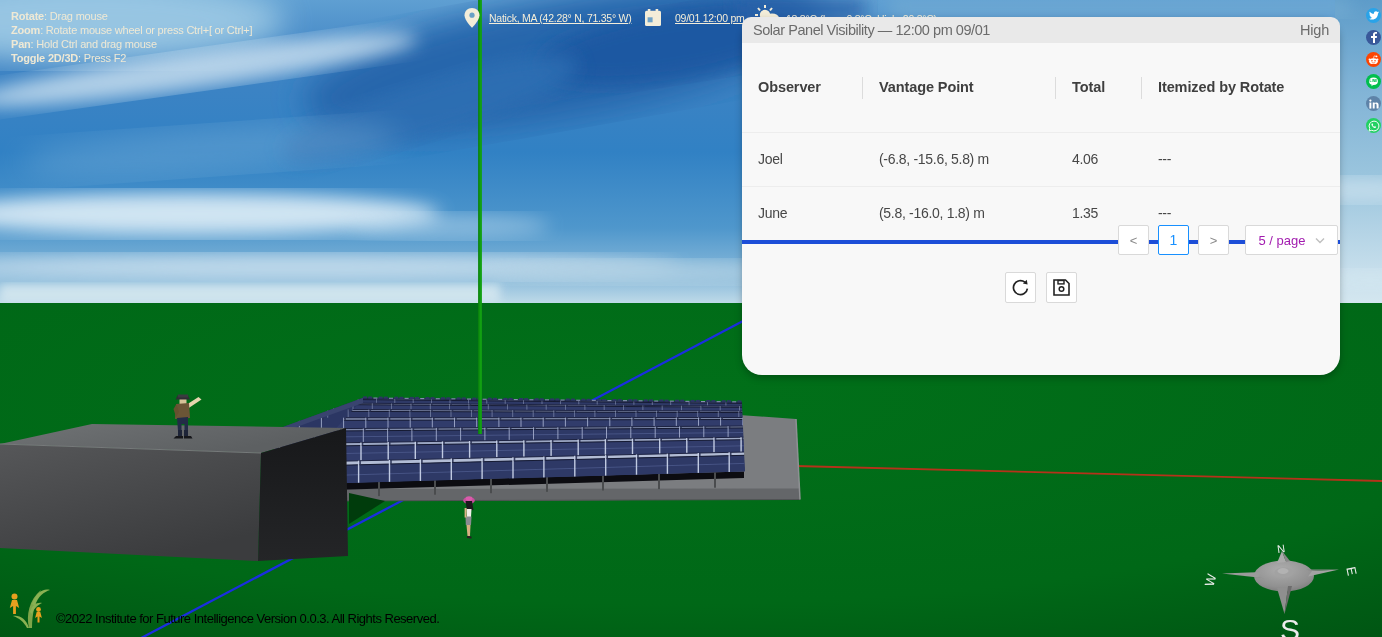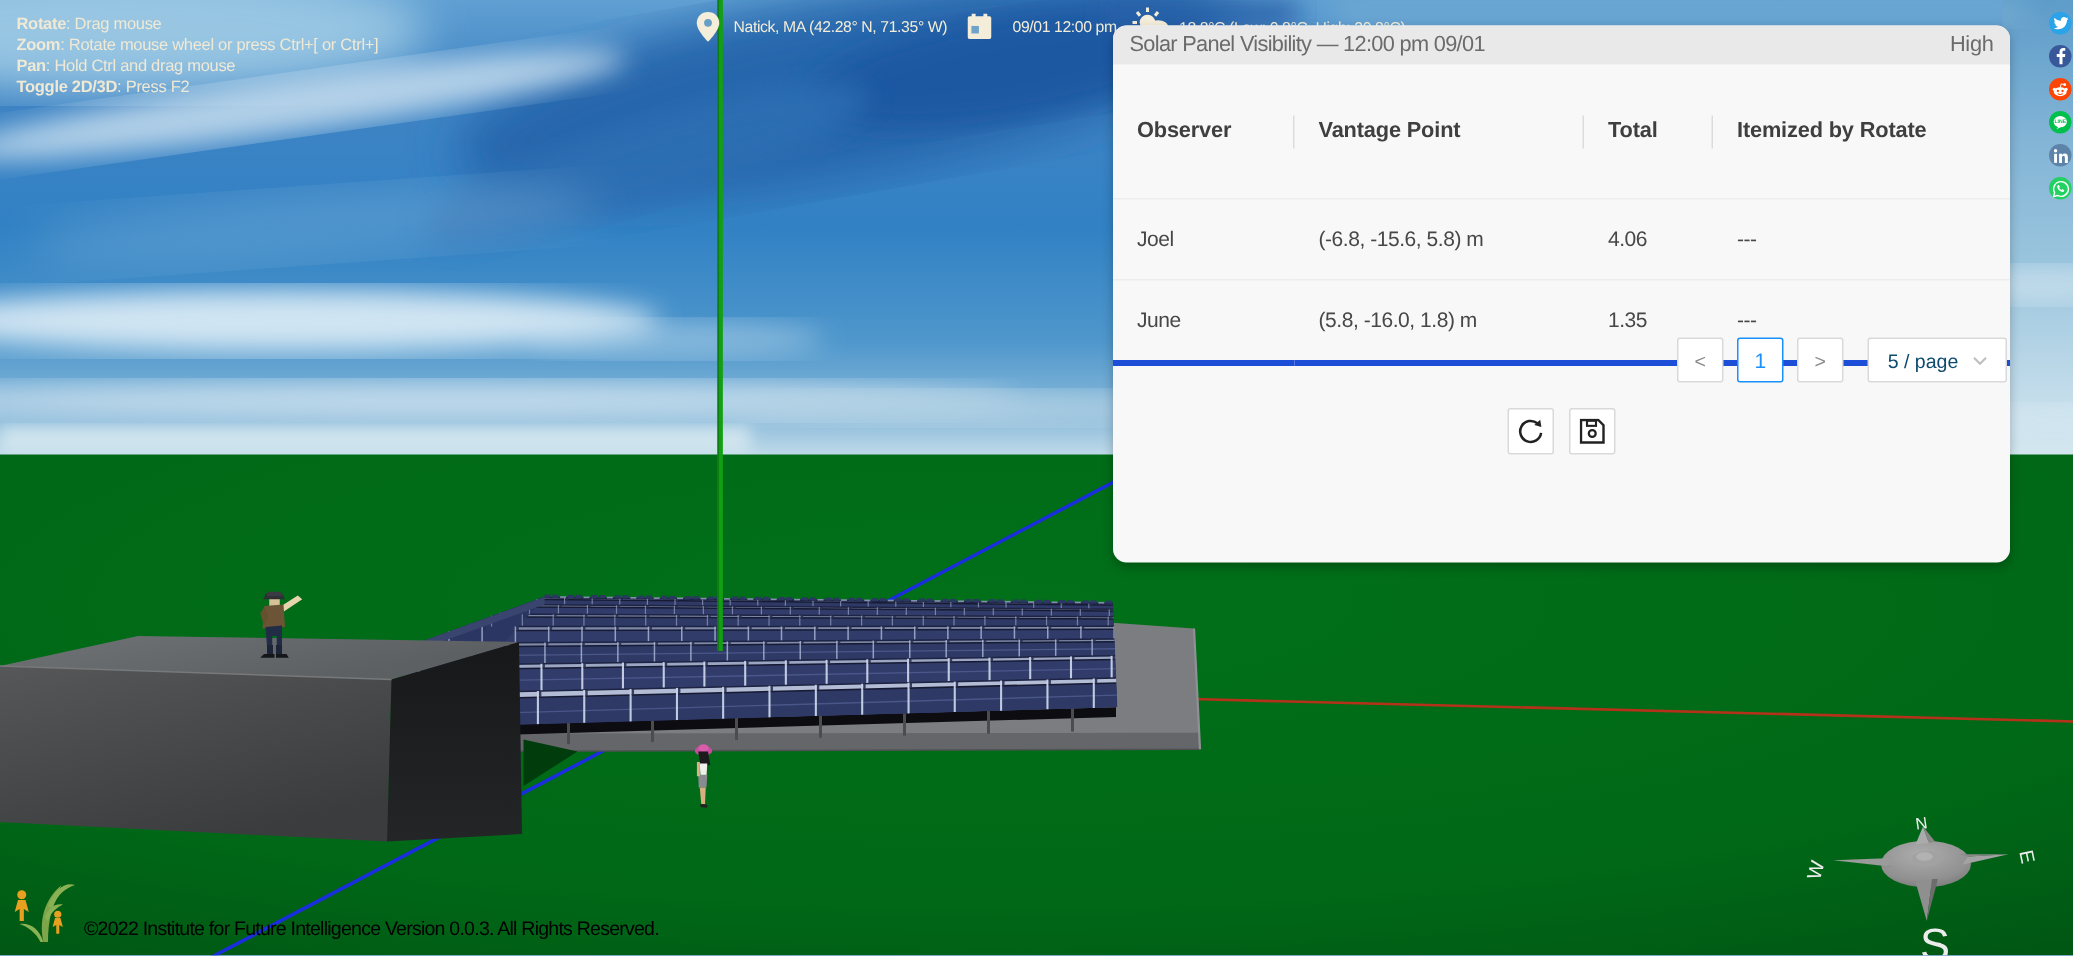--- a/index.html
+++ b/index.html
@@ -1,30 +1,30 @@
 <!DOCTYPE html>
 <html><head><meta charset="utf-8">
 <style>
 html,body{margin:0;padding:0;}
 #stage{position:relative;width:1382px;height:637px;overflow:hidden;font-family:"Liberation Sans",sans-serif;background:#4888c6;}
 .ovl{position:absolute;}
 .instr{left:11px;top:9px;color:#efe9d5;font-size:11px;letter-spacing:-0.2px;line-height:14px;}
-.topinfo{color:#f3edd9;font-size:10.5px;letter-spacing:-0.25px;}
-.modal{left:742px;top:17px;width:598px;height:358px;background:#f8f8f8;border-radius:9px;box-shadow:0 3px 7px rgba(0,0,0,.25);}
+.topinfo{color:#f3edd9;font-size:10.5px;letter-spacing:-0.25px;text-decoration:underline;}
+.modal{left:742px;top:17px;width:598px;height:358px;background:#f8f8f8;border-radius:20px;box-shadow:0 3px 7px rgba(0,0,0,.25);}
 .mhead{height:26px;background:#e9e9e9;border-radius:9px 9px 0 0;display:flex;align-items:center;justify-content:space-between;padding:0 11px;color:#6b6b6b;font-size:14.5px;letter-spacing:-0.45px;}
 .tblwrap{position:absolute;left:0;top:26px;width:598px;}
 table.t{border-collapse:collapse;width:598px;table-layout:fixed;font-size:14px;color:#474747;}
 table.t th{font-weight:bold;color:#3f3f3f;text-align:left;padding:36px 16px;position:relative;font-size:14.5px;letter-spacing:-0.1px;line-height:17px;}
 table.t td{padding:18px 16px;border-top:1px solid #ededed;letter-spacing:-0.3px;line-height:17px;}
 table.t tr:last-child td{border-bottom:4px solid #1d4ed8;}
 table.t th .sep{position:absolute;right:0;top:50%;margin-top:-11px;width:1px;height:22px;background:#dcdcdc;}
 .pgrow{position:absolute;top:208px;right:2px;height:30px;display:flex;align-items:center;}
 .pgbtn{width:29px;height:28px;border:1px solid #d9d9d9;border-radius:2px;background:#fff;color:#8a8a8a;display:flex;align-items:center;justify-content:center;font-size:13px;margin-left:9px;}
 .pgcur{width:29px;height:28px;border:1px solid #1890ff;border-radius:2px;background:#fff;color:#1890ff;display:flex;align-items:center;justify-content:center;font-size:14px;margin-left:9px;}
-.pgsel{width:91px;height:28px;border:1px solid #d9d9d9;border-radius:2px;background:#fff;color:#0c4a6e;display:flex;align-items:center;justify-content:center;font-size:13px;margin-left:16px;}
+.pgsel{width:91px;height:28px;border:1px solid #d9d9d9;border-radius:2px;background:#fff;color:#a21caf;display:flex;align-items:center;justify-content:center;font-size:13px;margin-left:16px;}
 .pgsel .ar{margin-left:9px;display:flex;align-items:center;}
 .btnrow{position:absolute;top:255px;left:0;width:598px;display:flex;justify-content:center;}
 .sqbtn{width:29px;height:29px;border:1px solid #d9d9d9;border-radius:2px;background:#fff;display:flex;align-items:center;justify-content:center;margin:0 5px;}
 .soc{position:absolute;left:1366px;width:15px;height:15px;border-radius:50%;display:flex;align-items:center;justify-content:center;}
 .copyr{position:absolute;left:56px;top:611px;color:#000000;font-size:13px;letter-spacing:-0.5px;}
 </style></head>
 <body>
 <div id="stage">
 <svg width="1382" height="637" viewBox="0 0 1382 637" style="position:absolute;left:0;top:0">
       <defs>

